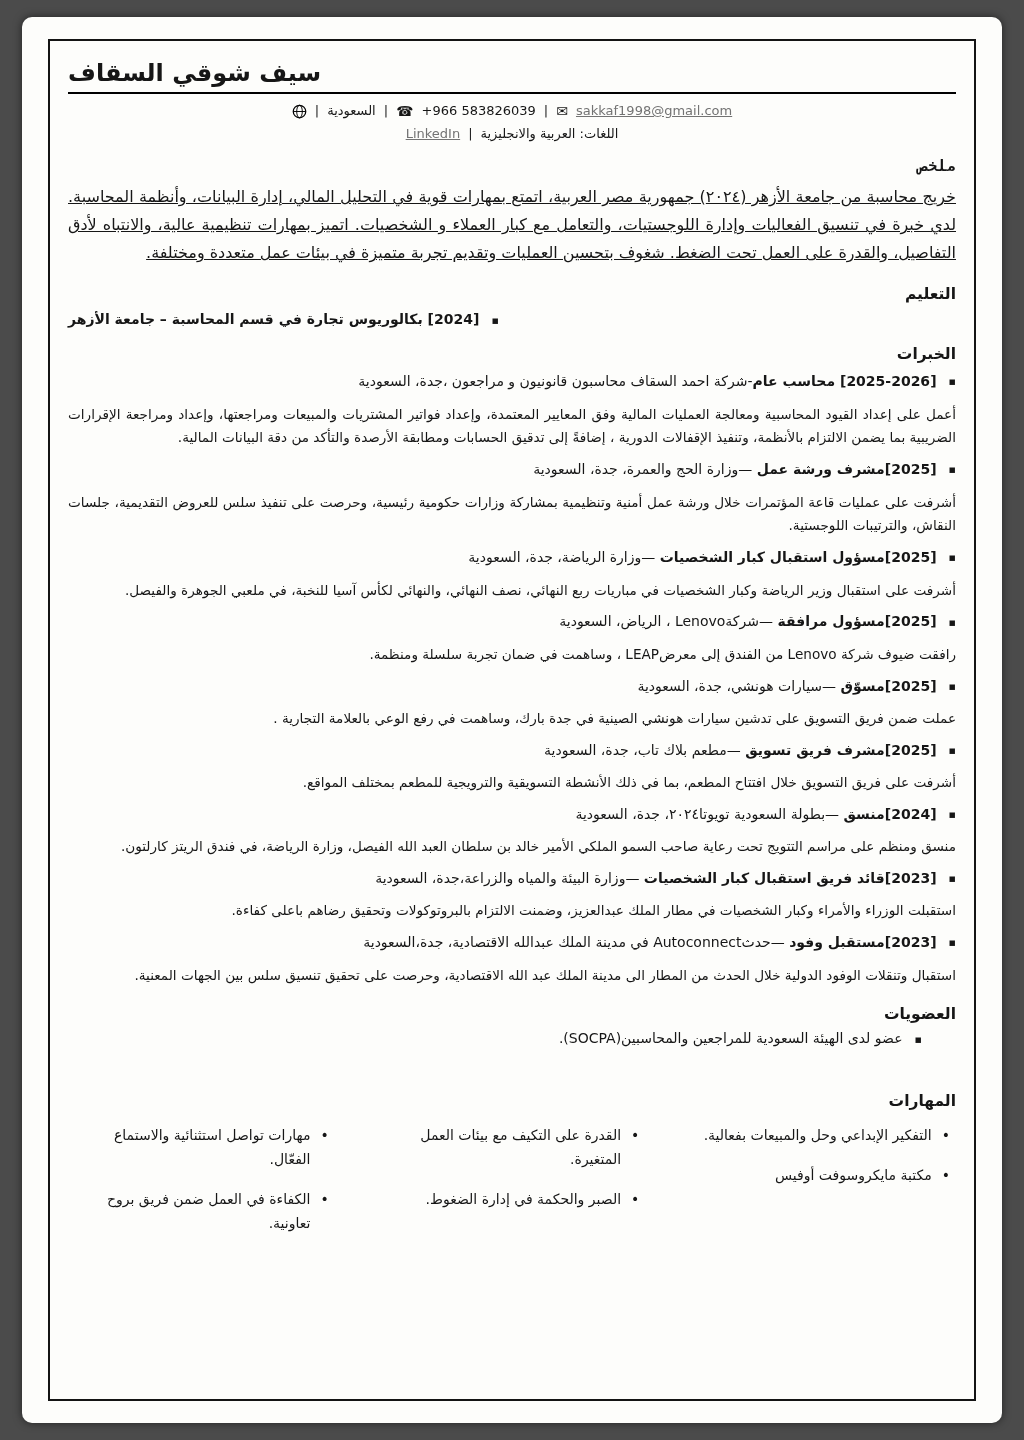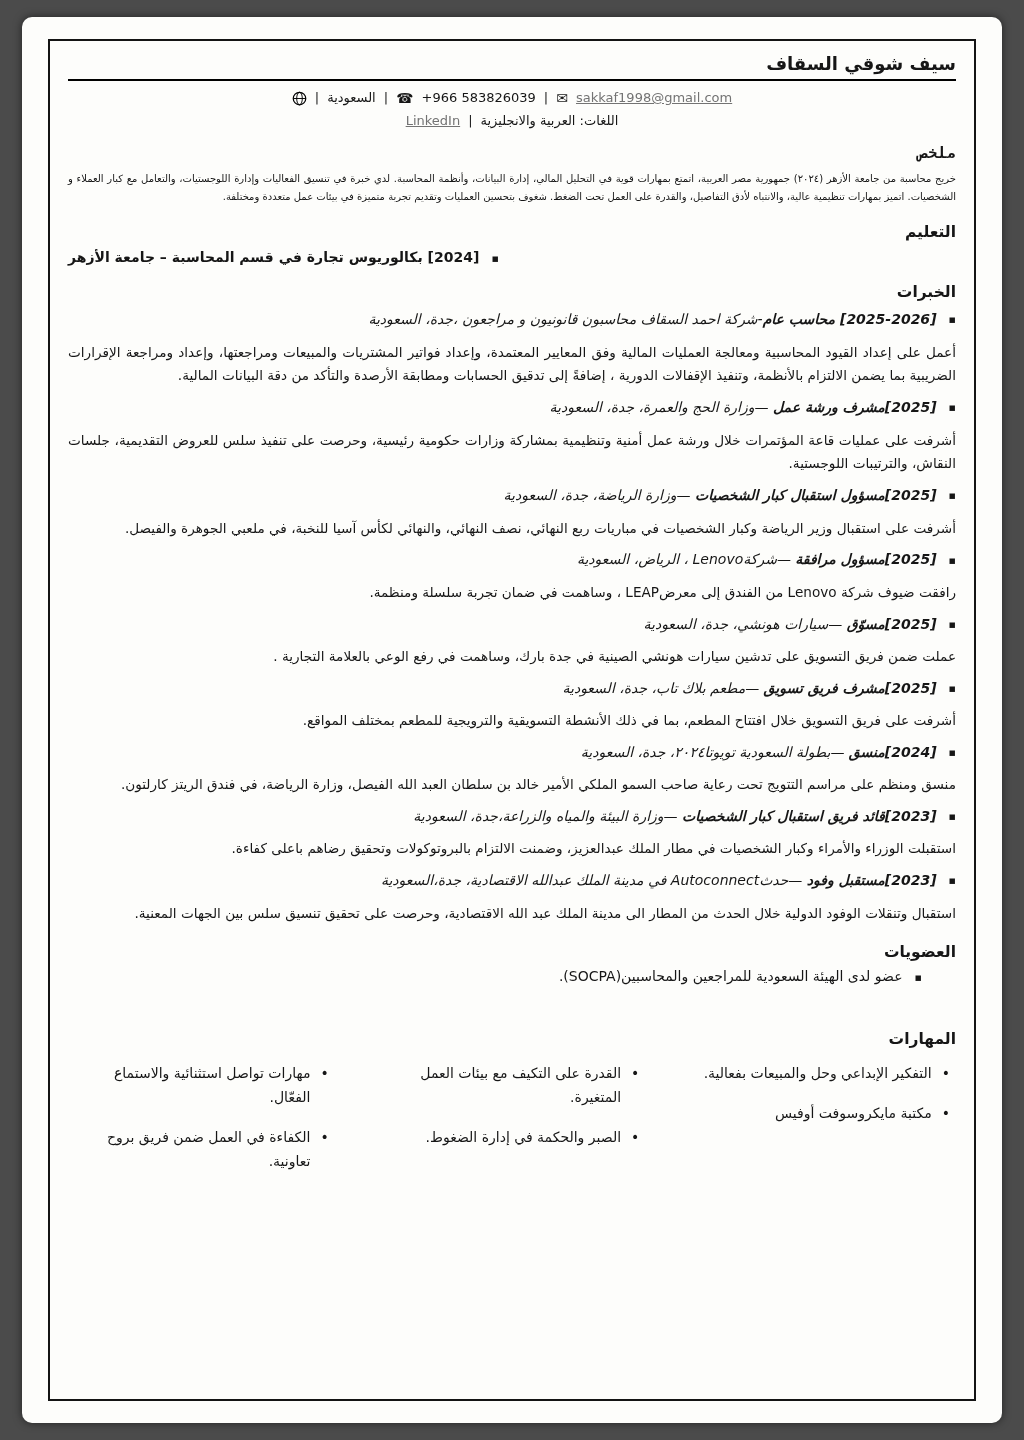--- a/index.html
+++ b/index.html
@@ -20,42 +20,42 @@
     box-shadow: 0 0 8px rgba(0,0,0,.55);
   }
   .frame {
     position: absolute;
     left: 26px; top: 22px; right: 26px; bottom: 22px;
     border: 2px solid #141414;
     padding: 8px 18px 0 18px;
     direction: rtl;
   }
   
-  .name { text-align: right; font-weight: bold; font-size: 18px; padding-top: 4px; }
+  .name { text-align: left; font-weight: bold; font-size: 24px; padding-top: 4px; margin-top: 6px; }
   .rule { border: none; border-top: 2px solid #000; margin: 5px 0 7px 0; height: 0; }
   .contact {
     direction: ltr;
     display: flex; justify-content: center; align-items: center;
     gap: 8px; font-size: 13px; line-height: 1.55; margin-bottom: 3px;
   }
   .sep { color: #222; }
   .cicon { font-size: 14px; line-height: 1; display: inline-flex; align-items: center; }
   .link { color: #737373; text-decoration: underline; cursor: pointer; }
   
   .h { font-weight: bold; font-size: 15.5px; margin: 18px 0 7px 0; }
   .h-first { margin-top: 13px; font-family: Liberation Mono, monospace; }
   .h-skills { margin-top: 46px; margin-bottom: 14px; }
   
-  .summary { font-size: 10px; line-height: 1.75; text-align: justify; }
+  .summary { font-size: 16px; line-height: 1.75; text-align: justify; text-decoration: underline; }
   
   .edu-line { text-align: left; font-size: 14px; margin: 8px 0 2px 0; font-weight: bold; }
   .sq-bullet { font-size: 11px; vertical-align: middle; margin-left: 12px; }
   
   .exp-item { margin-bottom: 8px; }
-  .exp-title { font-size: 14px; line-height: 1.6; font-style: italic; }
+  .exp-title { font-size: 14px; line-height: 1.6; }
   .exp-bold { font-weight: bold; }
   .exp-desc { font-size: 13.6px; line-height: 1.75; text-align: justify; margin-top: 10px; }
   
   .mem-line { font-size: 14px; padding-right: 34px; }
   
   .skills-grid {
     display: flex; justify-content: space-between;
     gap: 56px; padding: 0 6px; margin-top: 6px;
   }
   .skill-col { flex: 1; display: flex; flex-direction: column; gap: 16px; }

